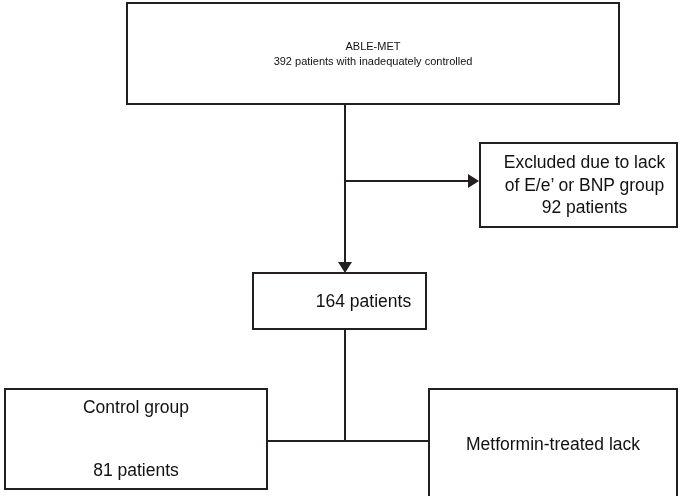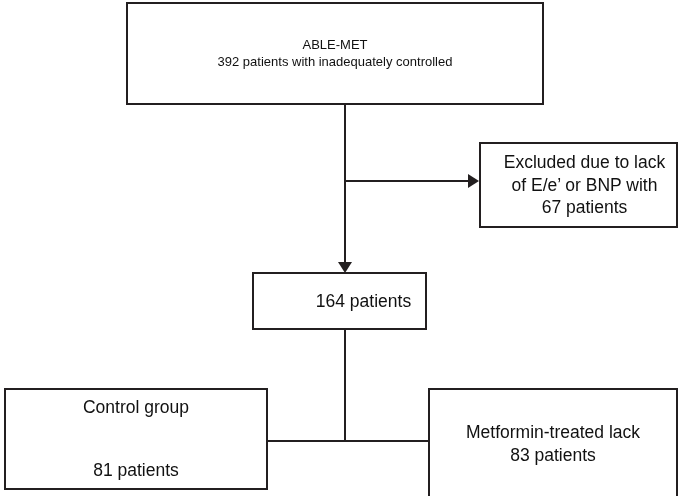--- a/index.html
+++ b/index.html
@@ -34,23 +34,23 @@
   }
   .node .line {
     display: block;
     white-space: nowrap;
   }
 
   
   #node-enrollment {
     left: 126px;
     top: 2px;
-    width: 418px;
+    width: 494px;
     height: 103px;
-    font-size: 13px;
+    font-size: 11px;
   }
   #node-excluded {
     left: 479px;
     top: 142px;
     width: 199px;
     height: 86px;
     font-size: 17.5px;
     padding-left: 12px;
   }
   #node-included {
@@ -146,31 +146,30 @@
   <div class="arrow" id="arrow-included"></div>
   <div class="arrow" id="arrow-excluded"></div>
 
   <div class="node" id="node-enrollment">
     <span class="line">ABLE-MET</span>
     <span class="line">392 patients with inadequately controlled</span>
   </div>
 
   <div class="node" id="node-excluded">
     <span class="line">Excluded due to lack</span>
-    <span class="line">of E/e’ or BNP with</span>
-    <span class="line">67 patients</span>
+    <span class="line">of E/e’ or BNP group</span>
+    <span class="line">92 patients</span>
   </div>
 
   <div class="node" id="node-included">
     <span class="line">164 patients</span>
   </div>
 
   <div class="node" id="node-control">
     <span class="line">Control group</span>
     <span class="line">81 patients</span>
   </div>
 
   <div class="node" id="node-metformin">
     <span class="line">Metformin-treated lack</span>
-    <span class="line">83 patients</span>
   </div>
 
 </div>
 
 </body></html>

